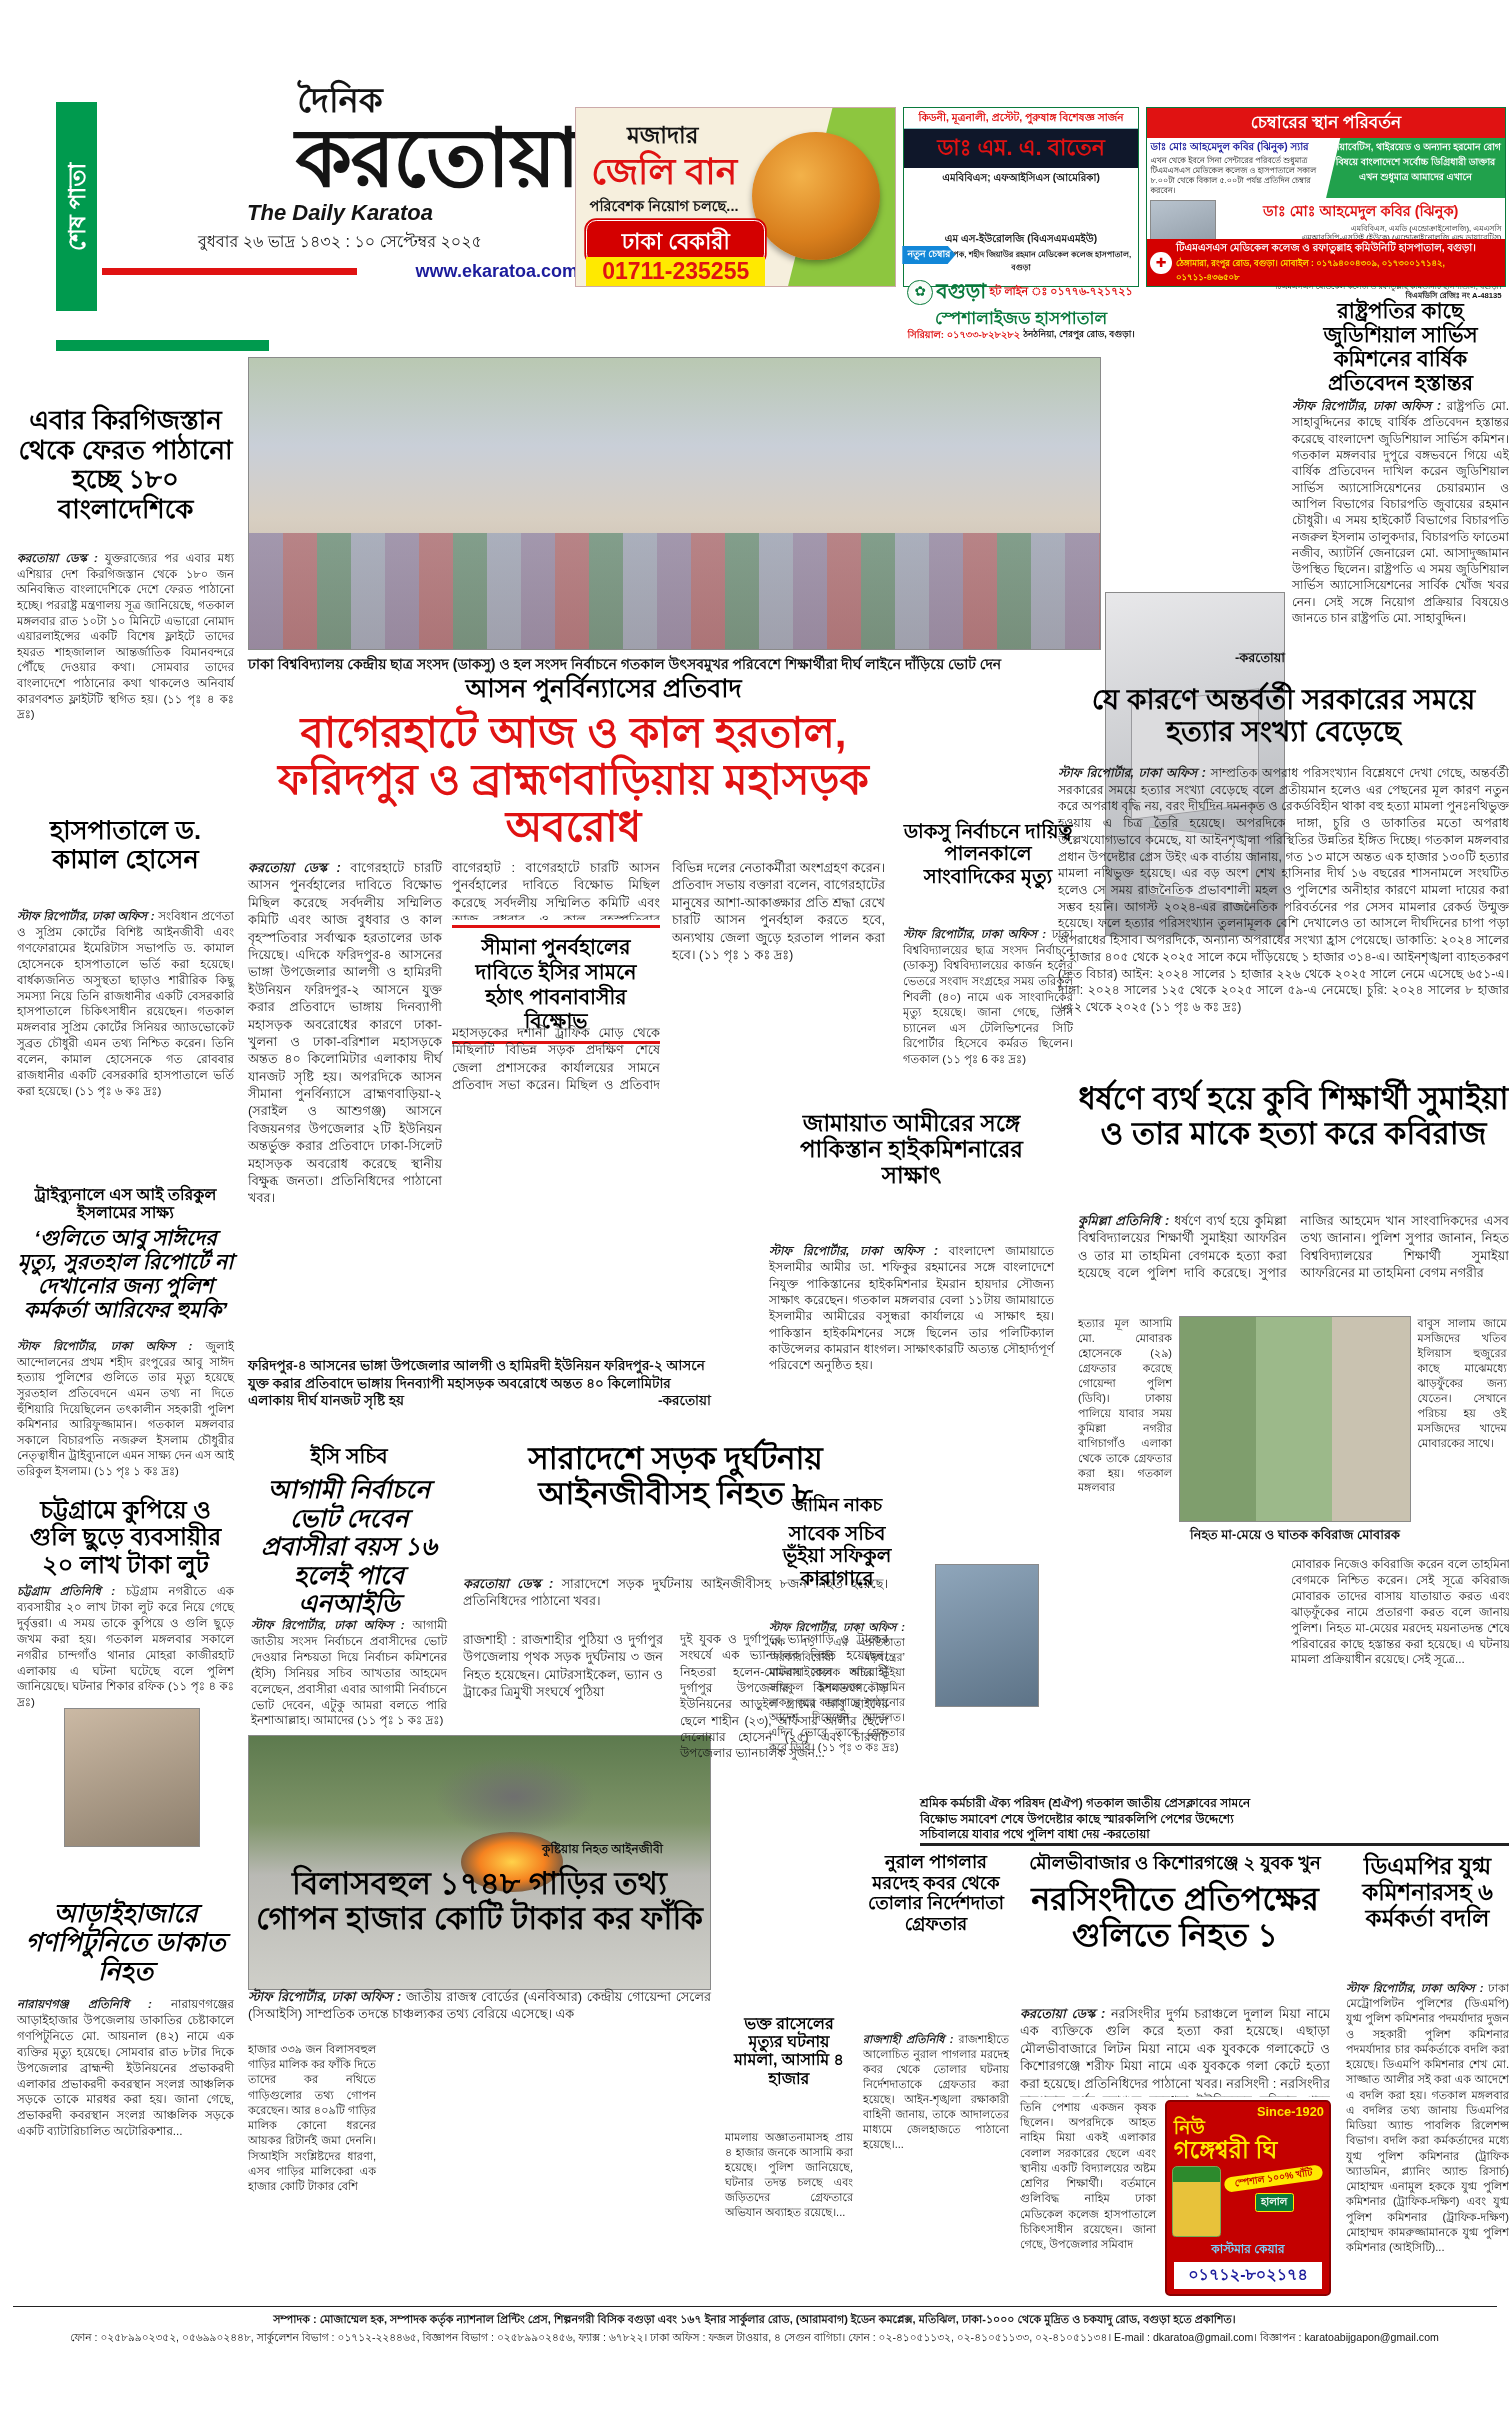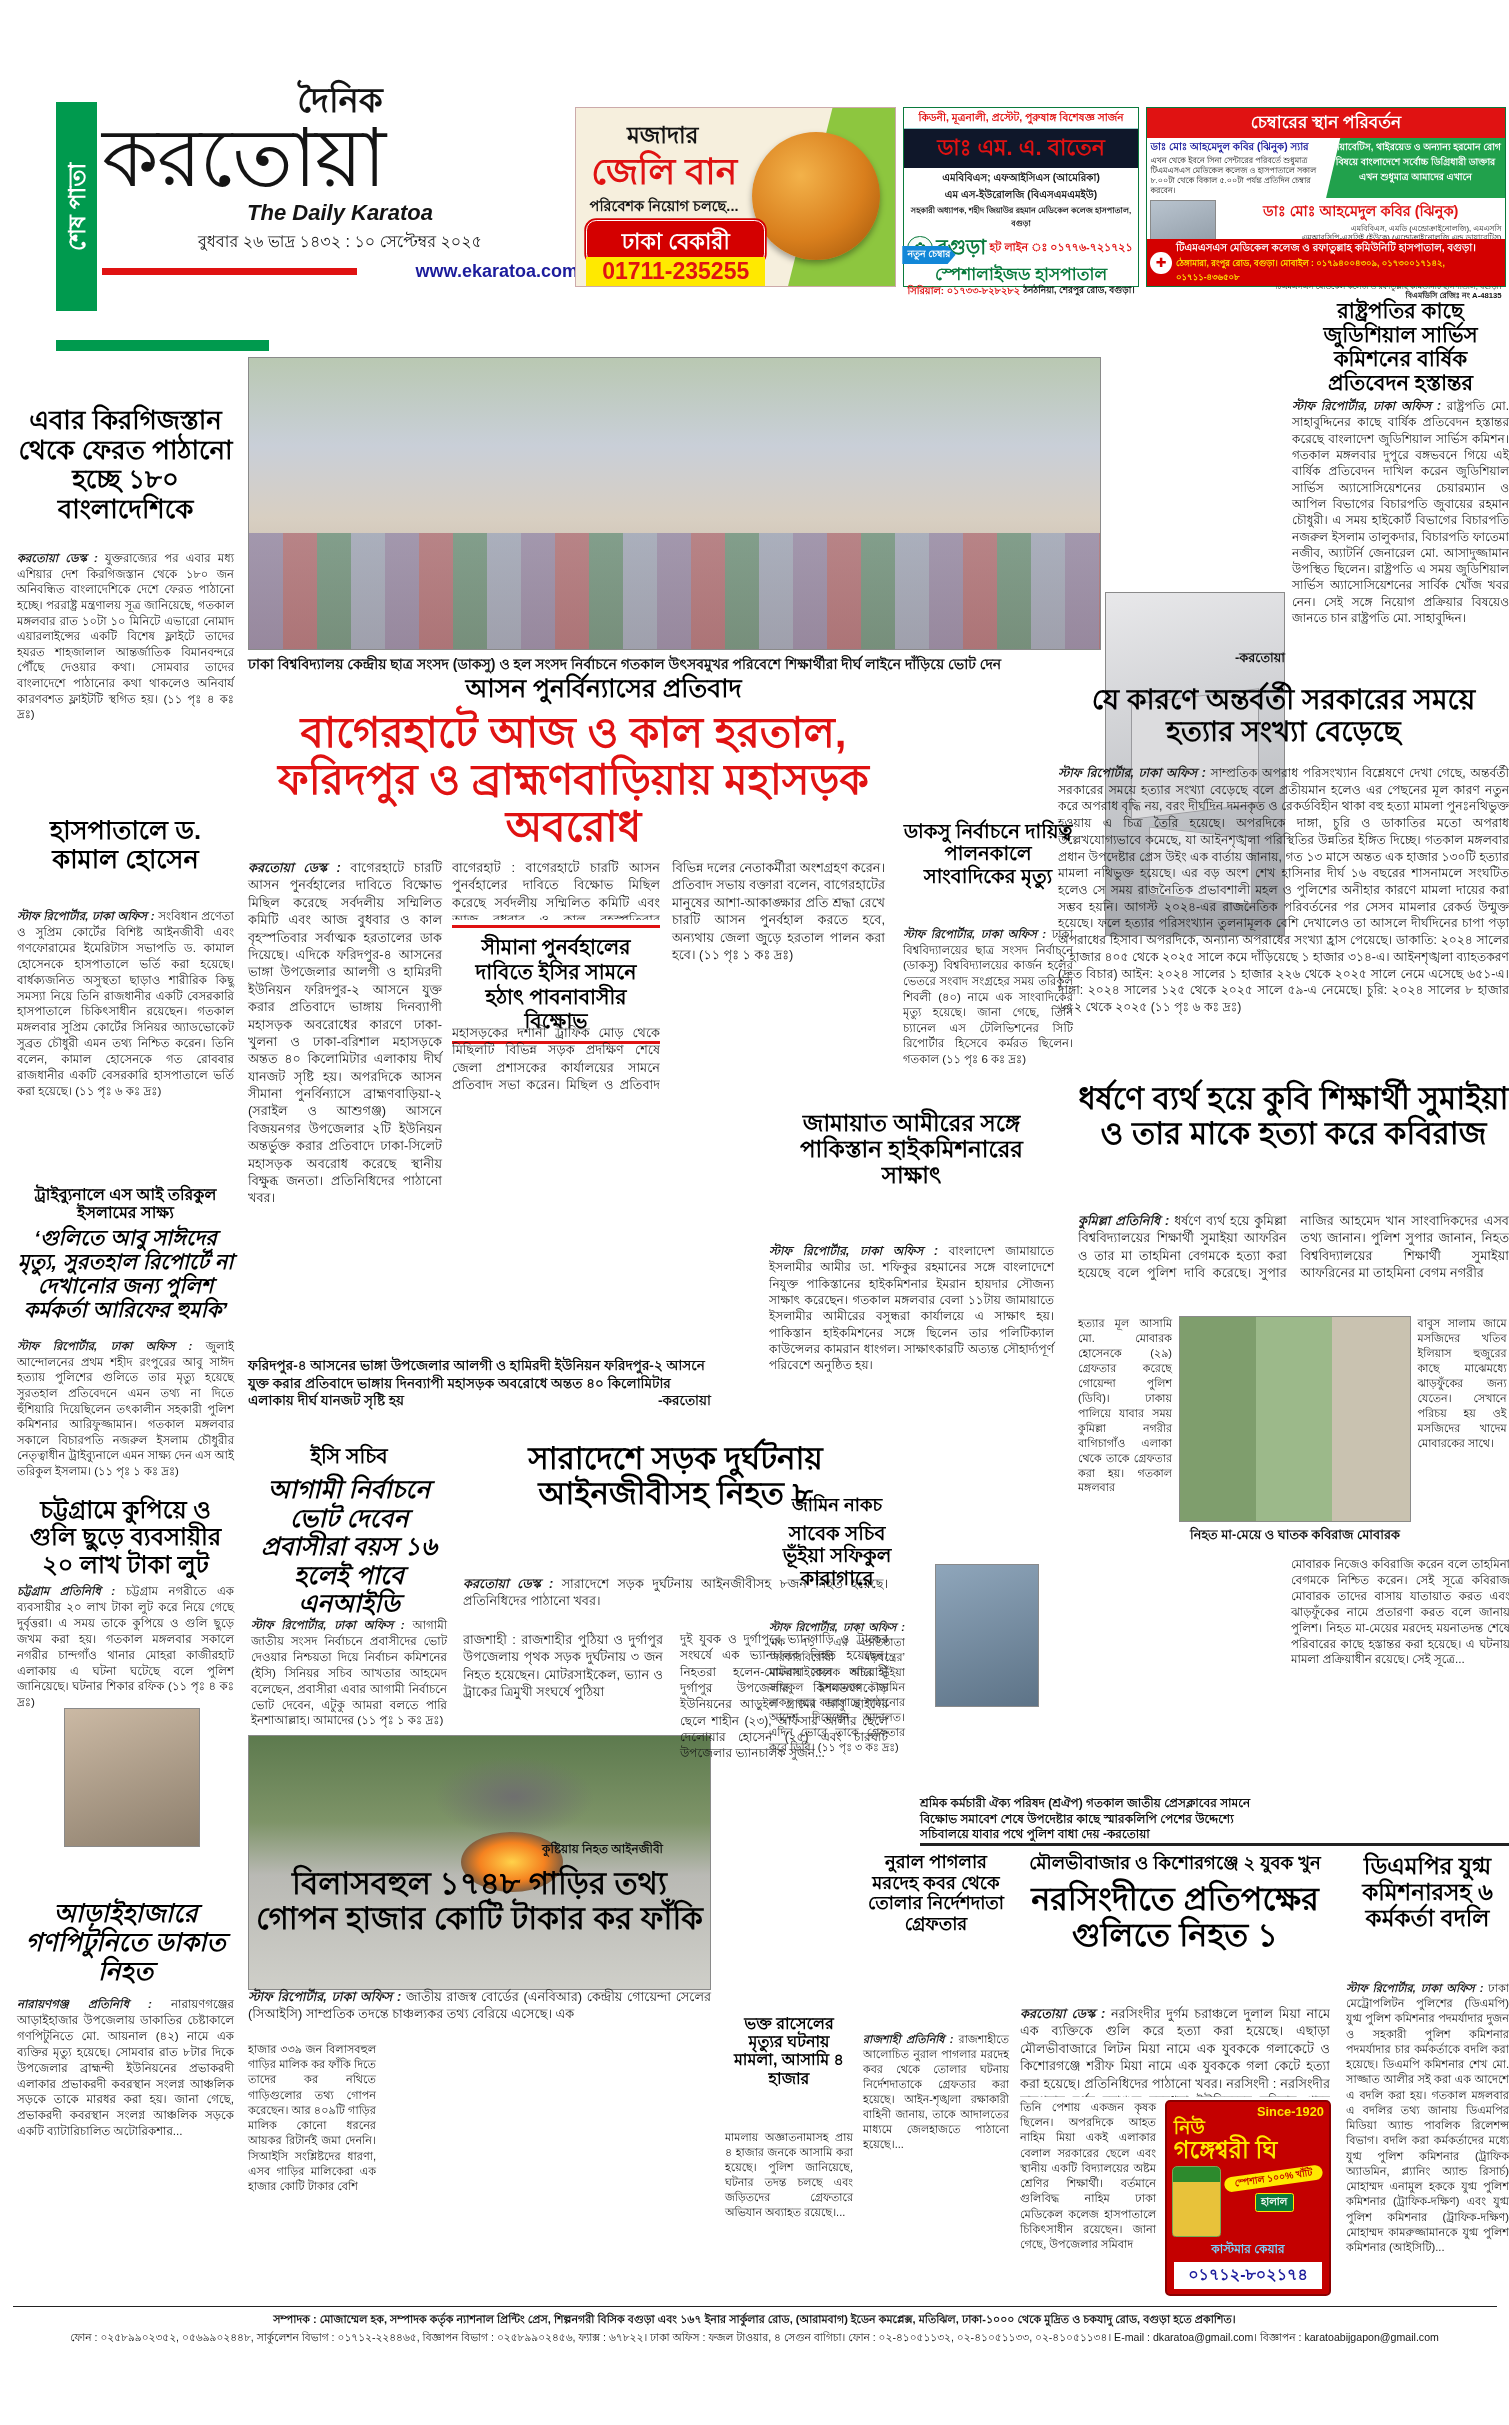--- a/index.html
+++ b/index.html
@@ -30,21 +30,21 @@
 </style>
 </head>
 <body>
 
 <div id="paper">
 
   <div class="abs green vert" style="left:56px;top:102px;width:41px;height:209px;font-size:23px;">শেষ পাতা</div>
 
   <div class="abs" style="left:102px;top:83px;width:476px;height:255px;">
     <div style="text-align:center;font-size:34px;font-weight:900;line-height:1;">দৈনিক</div>
-    <div style="text-align:left;font-size:81px;font-weight:400;line-height:1.02;letter-spacing:-1.7px;">করতোয়া</div>
+    <div style="text-align:right;font-size:81px;font-weight:700;line-height:1.02;letter-spacing:-1.7px;">করতোয়া</div>
     <div style="text-align:center;font-size:22px;font-weight:800;font-style:italic;">The Daily Karatoa</div>
     <div style="text-align:center;font-size:16px;margin-top:3.4px;">বুধবার ২৬ ভাদ্র ১৪৩২ : ১০ সেপ্টেম্বর ২০২৫</div>
     <div style="display:flex;align-items:center;justify-content:space-between;margin-top:5.1px;">
       <div class="rule-red" style="width:255px;height:7.7px;"></div>
       <a style="font-size:18px;font-weight:800;color:#1c1c9c;text-decoration:none;">www.ekaratoa.com</a>
     </div>
   </div>
   <div class="abs green" style="left:56px;top:340px;width:213px;height:11px;"></div>
 
   <div class="abs" style="left:575px;top:107px;width:321px;height:180px;background:#f6efdd;border:0.9px solid #caa;overflow:hidden;">
@@ -54,21 +54,21 @@
     <div class="abs" style="left:15.3px;top:36px;font-size:36px;font-weight:900;color:#e01212;">জেলি বান</div>
     <div class="abs" style="left:13.6px;top:87px;font-size:14.5px;font-weight:700;">পরিবেশক নিয়োগ চলছে...</div>
     <div class="abs" style="left:10.2px;top:112px;width:179px;background:#d40000;color:#fff;border-radius:10.2px;text-align:center;font-size:22px;font-weight:900;padding:2.6px 0;border:1.7px solid #fff;box-shadow:0 0 0 1.7px #d40000;">ঢাকা বেকারী</div>
     <div class="abs" style="left:10.2px;top:149px;width:179px;background:#ffe900;color:#e01212;text-align:center;font-size:23px;font-weight:900;padding:0.9px 0;">01711-235255</div>
   </div>
 
   <div class="abs adbox" style="left:903px;top:107px;width:236px;height:180px;background:#fff;">
     <div style="color:#e01212;font-weight:800;font-size:10.6px;text-align:center;padding:1.7px 1.7px;border-bottom:0.9px solid #9cc;">কিডনী, মূত্রনালী, প্রস্টেট, পুরুষাঙ্গ বিশেষজ্ঞ সার্জন</div>
     <div style="background:#0f172a;color:#e01212;font-weight:900;font-size:22px;text-align:center;padding:0.9px 0;">ডাঃ এম. এ. বাতেন</div>
     <div style="font-size:10.2px;text-align:center;font-weight:700;margin-top:1.7px;">এমবিবিএস; এফআইসিএস (আমেরিকা)</div>
-    <div style="font-size:10.2px;text-align:center;font-weight:700;">এম এস-ইউরোলজি (বিএসএমএমইউ)</div>
+    <div style="font-size:10.2px;text-align:center;font-weight:700;margin-top:44px;">এম এস-ইউরোলজি (বিএসএমএমইউ)</div>
     <div style="font-size:8px;text-align:center;font-weight:700;">সহকারী অধ্যাপক, শহীদ জিয়াউর রহমান মেডিকেল কলেজ হাসপাতাল, বগুড়া</div>
     <div style="display:flex;align-items:center;gap:3.4px;padding:1.7px 3.4px;">
       <div style="width:25.5px;height:25.5px;border-radius:50%;background:radial-gradient(#fff 30%,#e8f5e9);border:1.7px solid #0a7a3d;color:#0a7a3d;font-size:13.6px;text-align:center;line-height:22px;">✿</div>
       <div style="font-size:20.4px;font-weight:900;color:#0a7a3d;">বগুড়া</div>
       <div style="font-size:11px;font-weight:900;color:#e01212;">হট লাইন ঃ ০১৭৭৬-৭২১৭২১</div>
     </div>
     <div style="font-size:17px;font-weight:900;color:#0a7a3d;text-align:center;line-height:.9;">স্পেশালাইজড হাসপাতাল</div>
     <div style="display:flex;justify-content:space-between;padding:0.9px 3.4px;">
       <span style="font-size:9.8px;font-weight:800;color:#e01212;">সিরিয়াল: ০১৭৩৩-৮২৮২৮২</span>
       <span style="font-size:9px;font-weight:700;">ঠনঠনিয়া, শেরপুর রোড, বগুড়া।</span>

